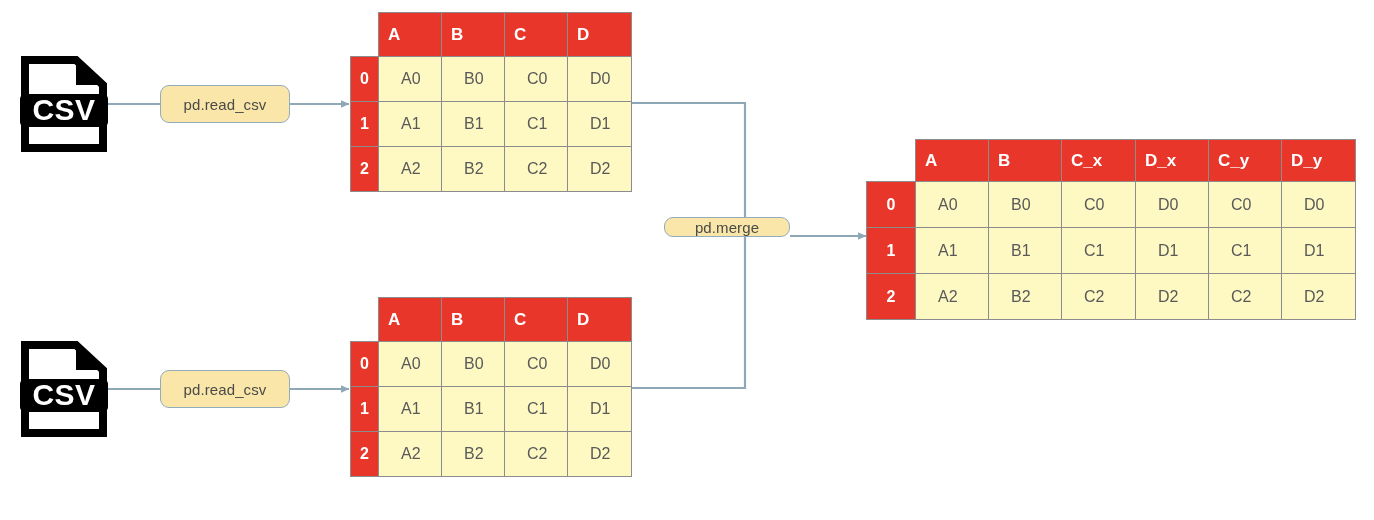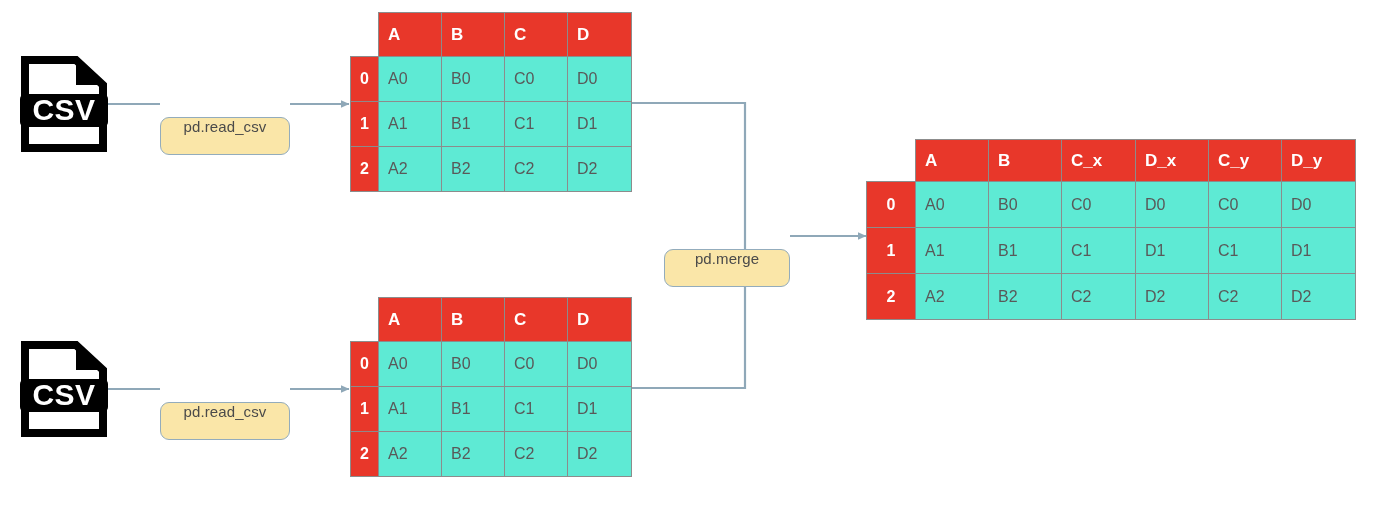--- a/index.html
+++ b/index.html
@@ -39,27 +39,27 @@
   .csv-icon svg { display: block; }
 
   
   .proc-node {
     position: absolute;
     box-sizing: border-box;
     background: #FAE6A8;
     border: 1.6px solid #93ACBC;
     border-radius: 9px;
     display: flex;
+    align-items: center;
     justify-content: center;
     color: #4A4A4A;
     font-size: 15px;
     letter-spacing: .1px;
     white-space: nowrap;
     z-index: 5;
-    margin-top: 32px;
   }
 
   
   .df {
     position: absolute;
     z-index: 4;
   }
   .df table {
     border-collapse: collapse;
     table-layout: fixed;
@@ -87,25 +87,25 @@
   .df .idx {
     background: #E8372A;
     color: #ffffff;
     font-weight: bold;
     font-size: 16px;
     border: 1px solid #8C8C8C;
     text-align: center;
     vertical-align: middle;
   }
   .df .cell {
-    background: #5eead4;
+    background: #fef9c3;
     color: #595959;
     font-size: 16px;
     border: 1px solid #8C8C8C;
-    padding-left: 9px;
+    padding-left: 22px;
     vertical-align: middle;
   }
 </style>
 </head>
 <body>
 
 <div id="stage">
 
   <svg id="wires" width="1374" height="520" viewBox="0 0 1374 520">
     <defs>
@@ -148,21 +148,21 @@
   </div>
 
   <div class="proc-node" style="left:160px; top:85px; width:130px; height:38px;">
     <span>pd.read_csv</span>
   </div>
 
   <div class="proc-node" style="left:160px; top:370px; width:130px; height:38px;">
     <span>pd.read_csv</span>
   </div>
 
-  <div class="proc-node" style="left:664px; top:217px; width:126px; height:38px;">
+  <div class="proc-node" style="left:664px; top:217px; width:126px; height:20px;">
     <span>pd.merge</span>
   </div>
 
   <div class="df" style="left:350px; top:12px;">
     <table>
       <colgroup>
         <col style="width:28px">
           <col style="width:63px">
           <col style="width:63px">
         <col style="width:63px">

